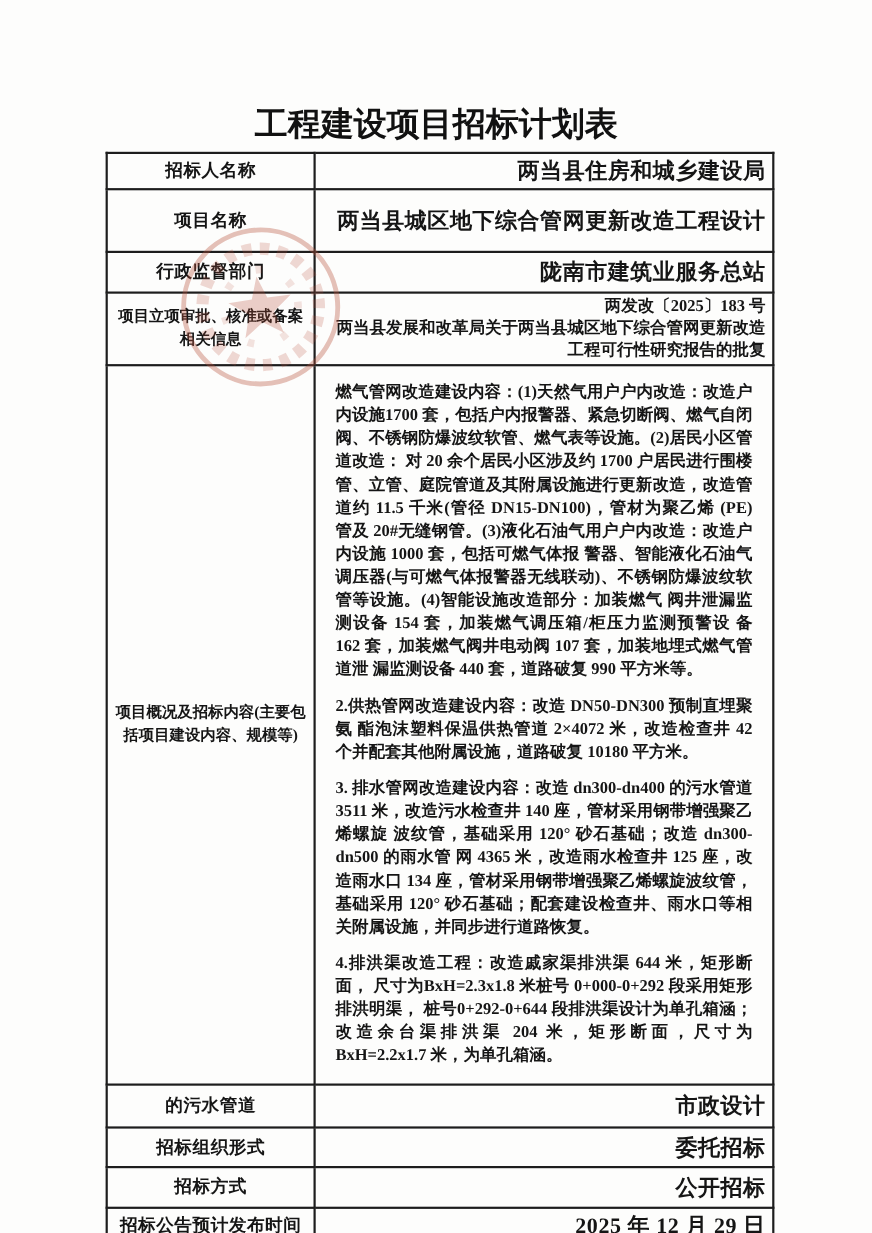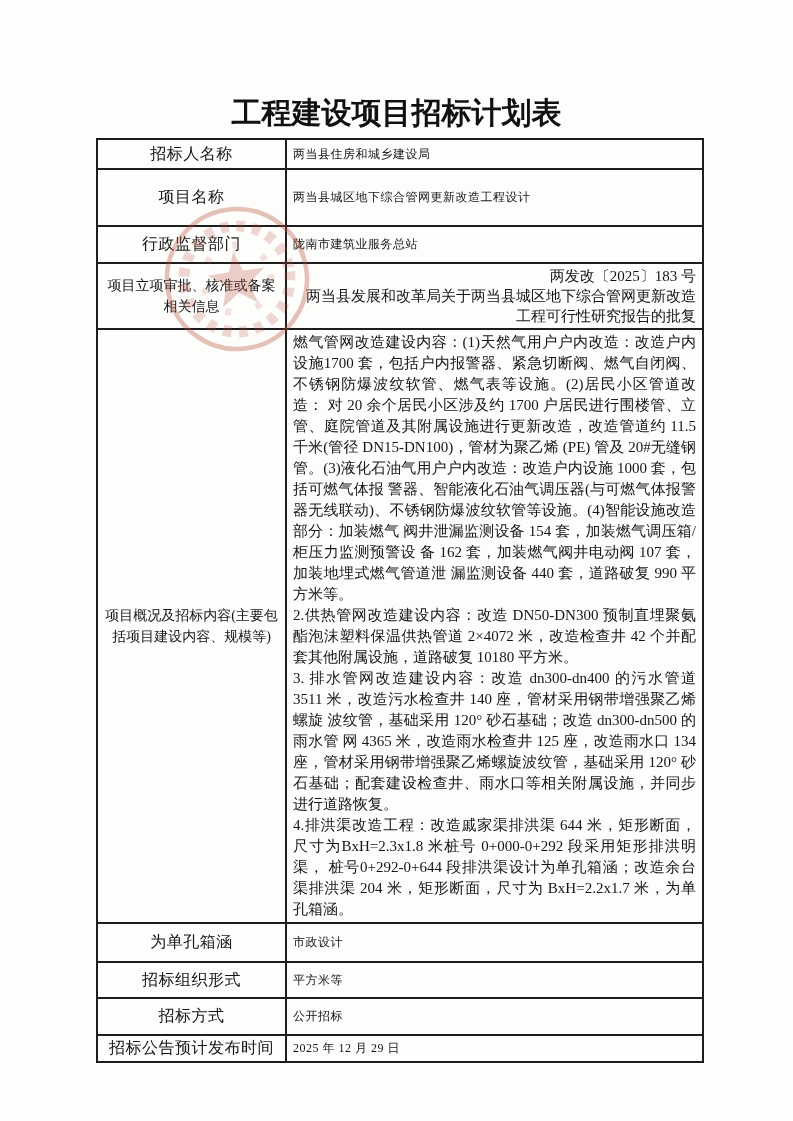--- a/index.html
+++ b/index.html
@@ -34,53 +34,54 @@
     top: 138px;
     width: 606px;
     border-collapse: collapse;
     table-layout: fixed;
   }
   table.doc-table td {
     border: 2px solid #1d1d1d;
     padding: 2px 6px;
     vertical-align: middle;
     overflow: hidden;
+    font-weight: bold;
   }
   td.lbl {
     text-align: center;
     font-size: 16px;
     letter-spacing: 0.5px;
     font-weight: 400;
   }
   td.lbl-multi {
     font-size: 14px;
     line-height: 21px;
     letter-spacing: 0px;
     padding: 2px 3px;
   }
   td.val {
-    text-align: left;
-    font-size: 12px;
+    text-align: right;
+    font-size: 20px;
     letter-spacing: 0.5px;
   }
   td.val-approval {
     text-align: right;
     font-size: 15px;
     line-height: 20px;
     padding: 2px 10px;
   }
   td.val-long {
     vertical-align: top;
     text-align: justify;
     font-size: 15px;
     line-height: 21px;
     padding: 6px 6px 4px 7px;
     letter-spacing: 0px;
   }
-  td.val-long p { margin: 0; text-justify: inter-ideograph; }
+  td.val-long p { margin: 12px; text-justify: inter-ideograph; }
   .seal {
     position: absolute;
     left: 161px;
     top: 203px;
     width: 152px;
     height: 152px;
     pointer-events: none;
     filter: blur(0.5px);
     opacity: 0.85;
   }
@@ -120,26 +121,26 @@
       <tr style="height:521px">
         <td class="lbl lbl-multi">项目概况及招标内容(主要包括项目建设内容、规模等)</td>
         <td class="val-long">
           <p>燃气管网改造建设内容：(1)天然气用户户内改造：改造户内设施1700 套，包括户内报警器、紧急切断阀、燃气自闭阀、不锈钢防爆波纹软管、燃气表等设施。(2)居民小区管道改造： 对 20 余个居民小区涉及约 1700 户居民进行围楼管、立管、庭院管道及其附属设施进行更新改造，改造管道约 11.5 千米(管径 DN15-DN100)，管材为聚乙烯 (PE) 管及 20#无缝钢管。(3)液化石油气用户户内改造：改造户内设施 1000 套，包括可燃气体报 警器、智能液化石油气调压器(与可燃气体报警器无线联动)、不锈钢防爆波纹软管等设施。(4)智能设施改造部分：加装燃气 阀井泄漏监测设备 154 套，加装燃气调压箱/柜压力监测预警设 备 162 套，加装燃气阀井电动阀 107 套，加装地埋式燃气管道泄 漏监测设备 440 套，道路破复 990 平方米等。</p>
           <p>2.供热管网改造建设内容：改造 DN50-DN300 预制直埋聚氨 酯泡沫塑料保温供热管道 2×4072 米，改造检查井 42 个并配套其他附属设施，道路破复 10180 平方米。</p>
           <p>3. 排水管网改造建设内容：改造 dn300-dn400 的污水管道 3511 米，改造污水检查井 140 座，管材采用钢带增强聚乙烯螺旋 波纹管，基础采用 120° 砂石基础；改造 dn300-dn500 的雨水管 网 4365 米，改造雨水检查井 125 座，改造雨水口 134 座，管材采用钢带增强聚乙烯螺旋波纹管，基础采用 120° 砂石基础；配套建设检查井、雨水口等相关附属设施，并同步进行道路恢复。</p>
           <p>4.排洪渠改造工程：改造戚家渠排洪渠 644 米，矩形断面， 尺寸为BxH=2.3x1.8 米桩号 0+000-0+292 段采用矩形排洪明渠， 桩号0+292-0+644 段排洪渠设计为单孔箱涵；改造余台渠排洪渠 204 米，矩形断面，尺寸为 BxH=2.2x1.7 米，为单孔箱涵。</p>
         </td>
       </tr>
       <tr style="height:39px">
-        <td class="lbl">为单孔箱涵</td>
+        <td class="lbl">的污水管道</td>
         <td class="val">市政设计</td>
       </tr>
       <tr style="height:36px">
         <td class="lbl">招标组织形式</td>
-        <td class="val">平方米等</td>
+        <td class="val">委托招标</td>
       </tr>
       <tr style="height:37px">
         <td class="lbl">招标方式</td>
         <td class="val">公开招标</td>
       </tr>
       <tr style="height:27px">
         <td class="lbl">招标公告预计发布时间</td>
         <td class="val">2025 年 12 月 29 日</td>
       </tr>
     </tbody>

